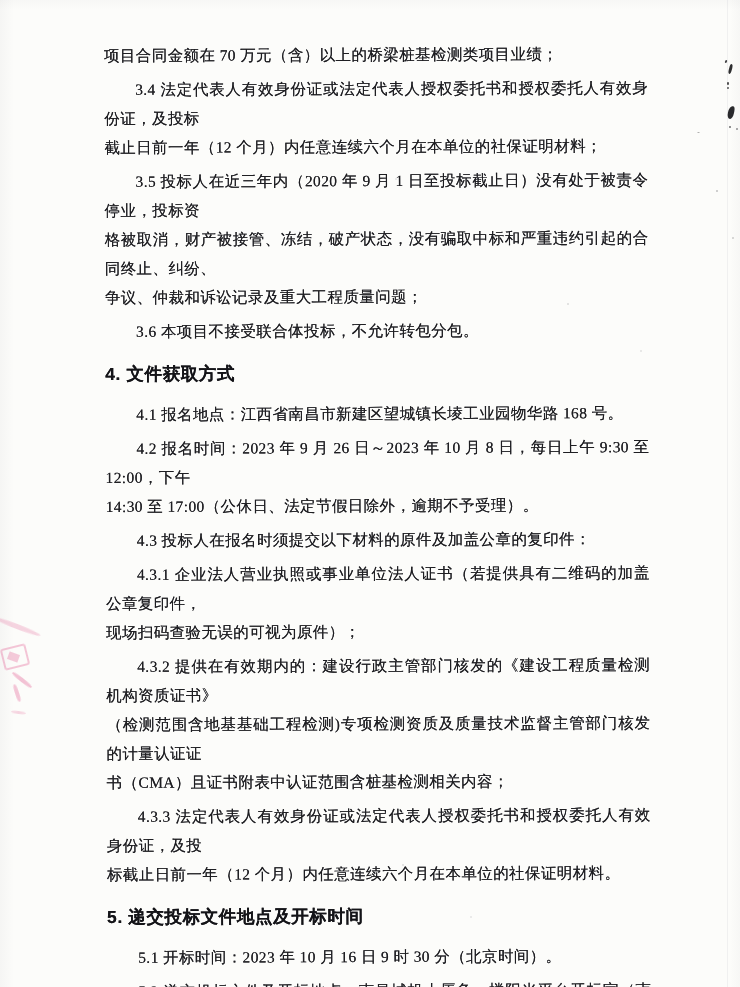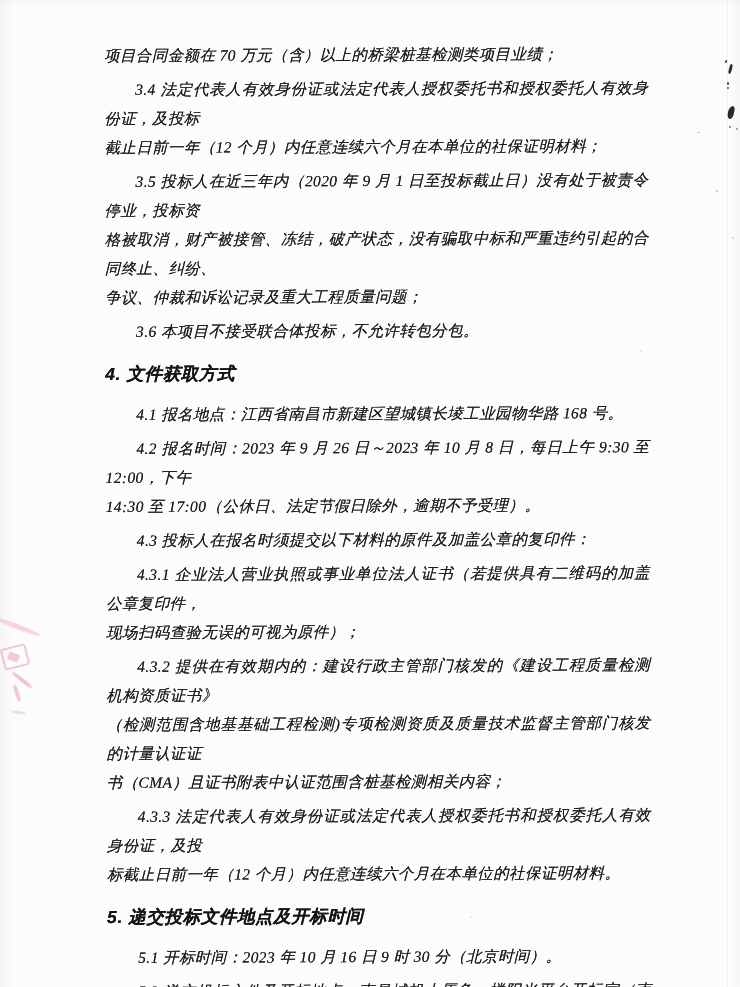--- a/index.html
+++ b/index.html
@@ -15,21 +15,20 @@
   body{
     width:740px;height:987px;
     font-family:"Liberation Serif","DejaVu Serif",serif;
     position:relative;overflow:hidden;
   }
   .page{
     position:absolute;inset:0;
     width:740px;height:987px;
     background:var(--paper);
     overflow:hidden;
-    font-style:italic;
   }
   
   .page::before{
     content:"";position:absolute;inset:0;pointer-events:none;
     background:
       linear-gradient(90deg, rgba(120,120,130,0.05) 0, rgba(120,120,130,0) 14px),
       linear-gradient(270deg, rgba(120,120,130,0.04) 0, rgba(120,120,130,0) 10px),
       linear-gradient(180deg, rgba(120,120,130,0.035) 0, rgba(120,120,130,0) 10px);
   }
   .content{

